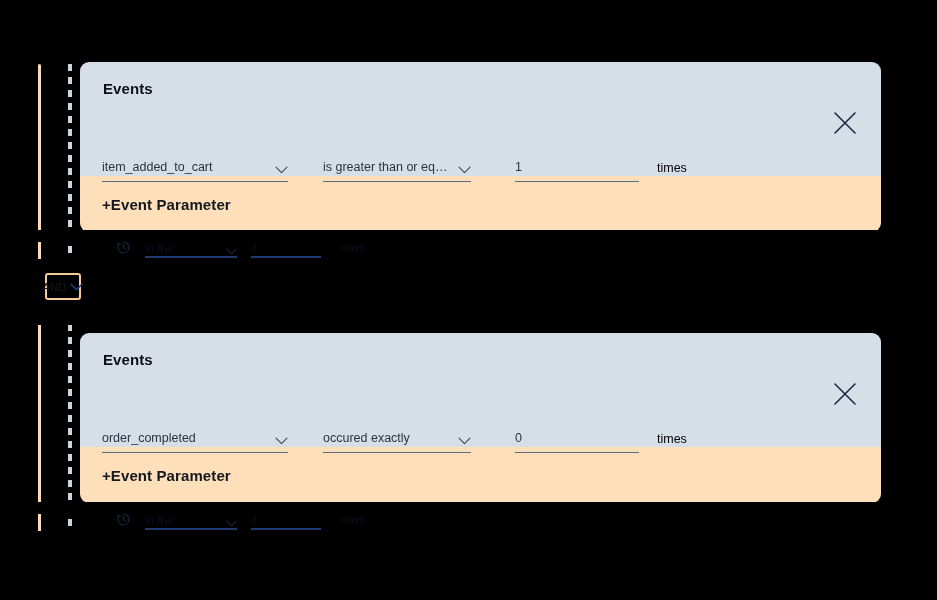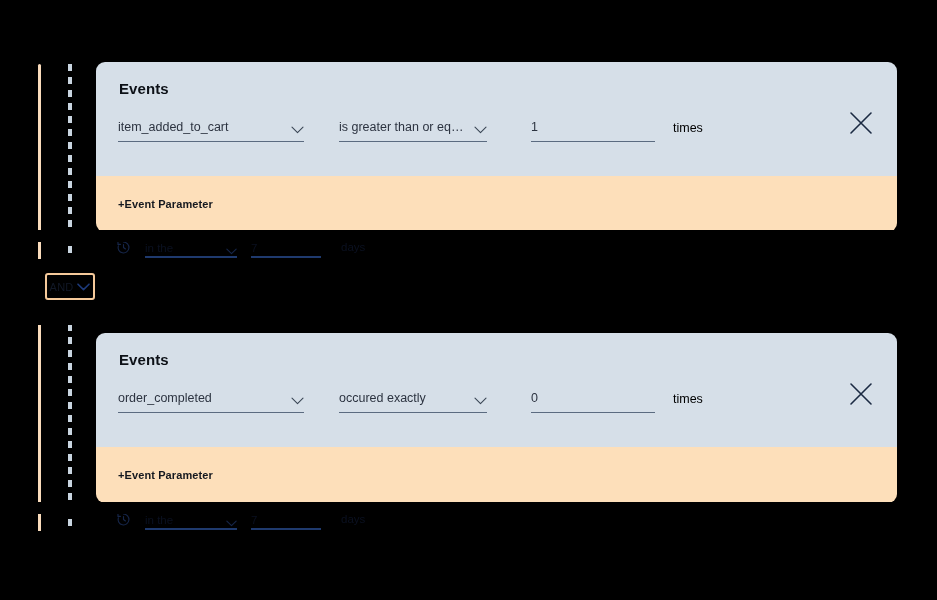--- a/index.html
+++ b/index.html
@@ -41,21 +41,21 @@
     );
     background-size: 4px 13px;
     background-repeat: repeat-y;
   }
 
   
   .connector {
     position: absolute;
     left: 45px;
     top: 273px;
-    width: 50px;
+    width: 36px;
     height: 27px;
     box-sizing: border-box;
     border: 2px solid #f5c99a;
     border-radius: 3px;
     background: #000000;
     display: flex;
     align-items: center;
     justify-content: center;
     gap: 4px;
     padding: 0 5px;
@@ -67,21 +67,21 @@
     white-space: nowrap;
   }
   .connector .chev {
     flex: 0 0 auto;
     line-height: 0;
   }
 
   
   .card {
     position: absolute;
-    left: 96px;
+    left: 80px;
     width: 801px;
     border-radius: 9px;
     overflow: hidden;
   }
   .card-1 { top: 62px; }
   .card-2 { top: 333px; }
 
   .card-head {
     background: #d6dfe8;
     padding: 18px 22px 26px 22px;
@@ -109,21 +109,21 @@
   
   .field {
     position: relative;
     display: flex;
     align-items: flex-end;
     justify-content: space-between;
     border-bottom: 1px solid #5b6b80;
     padding-bottom: 6px;
     box-sizing: border-box;
   }
-  .field-event { width: 186px; margin-right: 35px; }
+  .field-event { width: 186px; margin-right: 35px; margin-top: 40px; }
   .field-op    { width: 148px; margin-right: 44px; }
   .field-num   { width: 124px; margin-right: 18px; }
 
   .field-text {
     font-size: 12.5px;
     color: #2c3340;
     white-space: nowrap;
     overflow: hidden;
     text-overflow: ellipsis;
     line-height: 15px;
@@ -157,21 +157,21 @@
 
   .card-foot {
     background: #fddfba;
     height: 56px;
     display: flex;
     align-items: center;
     padding: 0 22px;
     box-sizing: border-box;
   }
   .foot-label {
-    font-size: 11px;
+    font-size: 15px;
     font-weight: 700;
     color: #14181f;
     letter-spacing: .1px;
     cursor: pointer;
   }
 
   
   .timerow {
     position: absolute;
     left: 116px;

